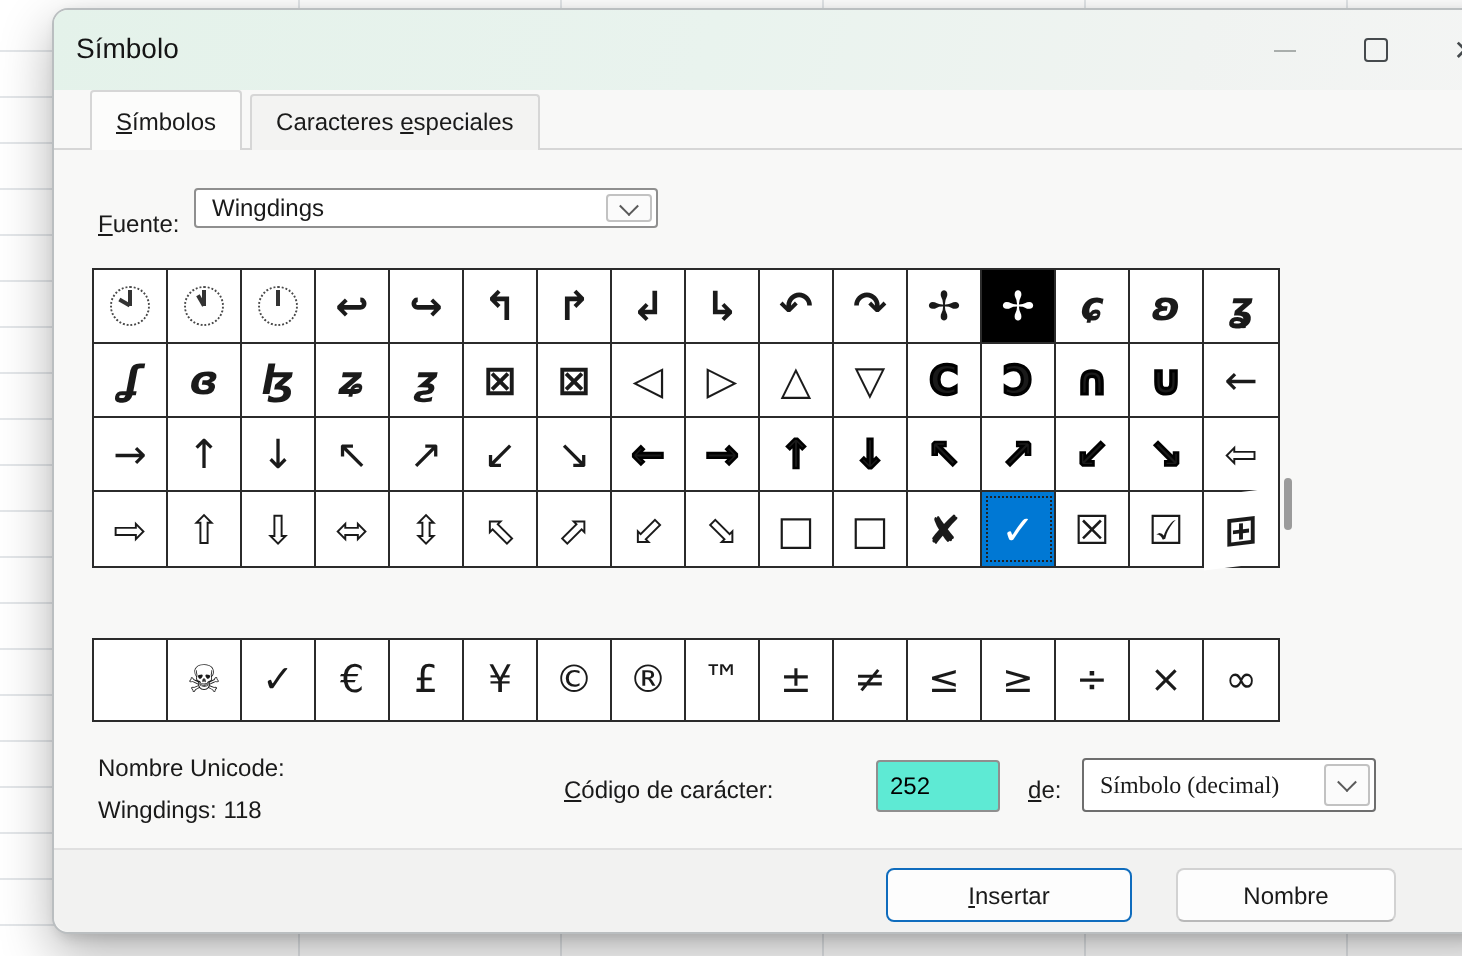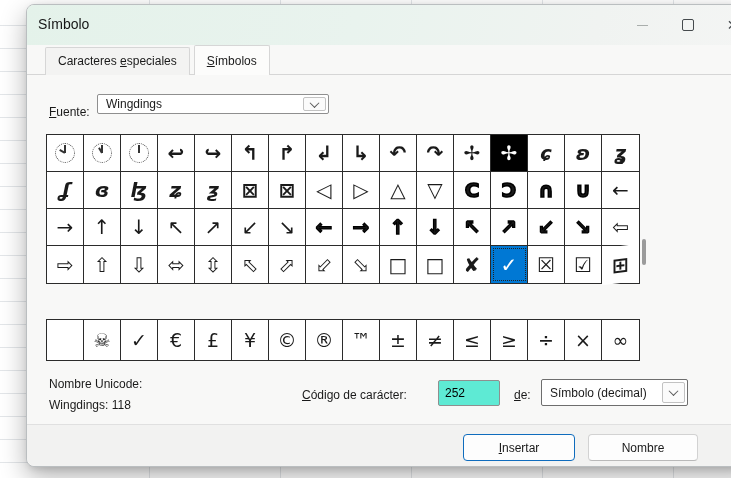--- a/index.html
+++ b/index.html
@@ -58,28 +58,28 @@
   .sb-track{position:absolute;left:614px;top:129px;width:12px;height:148px;}
   .sb-thumb{position:absolute;left:1px;top:105px;width:4px;height:26px;background:#9b9b9b;border-radius:2px;}
   
   .recent-lbl{position:absolute;left:22px;top:290px;}
   .rgrid{position:absolute;left:19px;top:314px;width:592px;height:40px;display:grid;grid-template-columns:repeat(16,1fr);border:1px solid #2b2b2b;background:#fff;}
   .rgrid>div{display:flex;align-items:center;justify-content:center;border-right:1px solid #2b2b2b;font-family:"DejaVu Sans",sans-serif;font-size:19px;background:#fff;}
   .rgrid>div:nth-child(16n){border-right:none;}
   
   .info-l1{position:absolute;left:22px;top:372px;}
   .info-l2{position:absolute;left:22px;top:393px;}
-  .code-lbl{position:absolute;left:255px;top:383px;margin-left:20px;}
+  .code-lbl{position:absolute;left:255px;top:383px;}
   .code-input{position:absolute;left:411px;top:375px;width:62px;height:26px;border:1px solid #8f8f8f;border-radius:2px;background:#5eead4;font-size:12px;font-family:"Liberation Sans",sans-serif;padding:0 0 0 6px;box-sizing:border-box;}
   .de-lbl{position:absolute;left:487px;top:383px;}
-  .de-combo{left:514px;top:374px;width:147px;height:27px;border:1.5px solid #6e6e6e;}
+  .de-combo{left:514px;top:374px;width:147px;height:27px;border:1.5px solid #6e6e6e;font-family:Liberation Serif, serif;}
   
   .footer{position:absolute;left:0;right:0;top:419px;bottom:0;background:#f2f2f1;border-top:1px solid #e0e0e0;border-radius:0 0 8px 8px;}
   .btn{position:absolute;top:9px;height:27px;border-radius:4px;background:#fdfdfd;font-size:12px;font-family:"Liberation Sans",sans-serif;display:flex;align-items:center;justify-content:center;box-sizing:border-box;}
-  .btn-insert{left:436px;width:112px;border:1.4px solid #0f6cbd;}
+  .btn-insert{left:416px;width:123px;border:1.4px solid #0f6cbd;}
   .btn-close{left:561px;width:110px;border:1px solid #d2d2d2;border-bottom-color:#b9b9b9;}
   .grip{position:absolute;right:3px;bottom:2px;}
 </style>
 </head>
 <body>
 
 <div class="screen">
   <div class="dialog">
 
     <div class="titlebar">
@@ -91,22 +91,22 @@
         <div class="ctl ctl-max">
             <i></i>
           </div>
         <div class="ctl ctl-close">
             <span>✕</span>
           </div>
       </div>
     </div>
 
     <div class="tabs">
+      <div class="tab active"><span></span><span class="u">S</span><span>ímbolos</span></div>
       <div class="tab"><span>Caracteres </span><span class="u">e</span><span>speciales</span></div>
-      <div class="tab active"><span></span><span class="u">S</span><span>ímbolos</span></div>
     </div>
 
     <div class="lbl fuente-lbl"><span></span><span class="u">F</span><span>uente:</span></div>
     <div class="combo fuente-combo">
       <span class="val">Wingdings</span>
       <span class="dd-btn">
           <i class="chev"></i>
         </span>
     </div>
 

